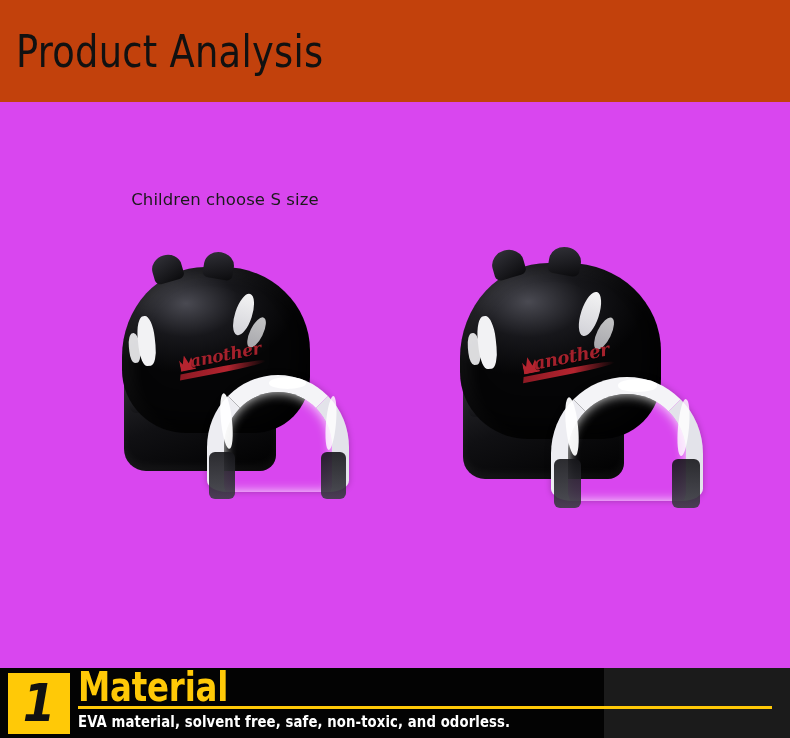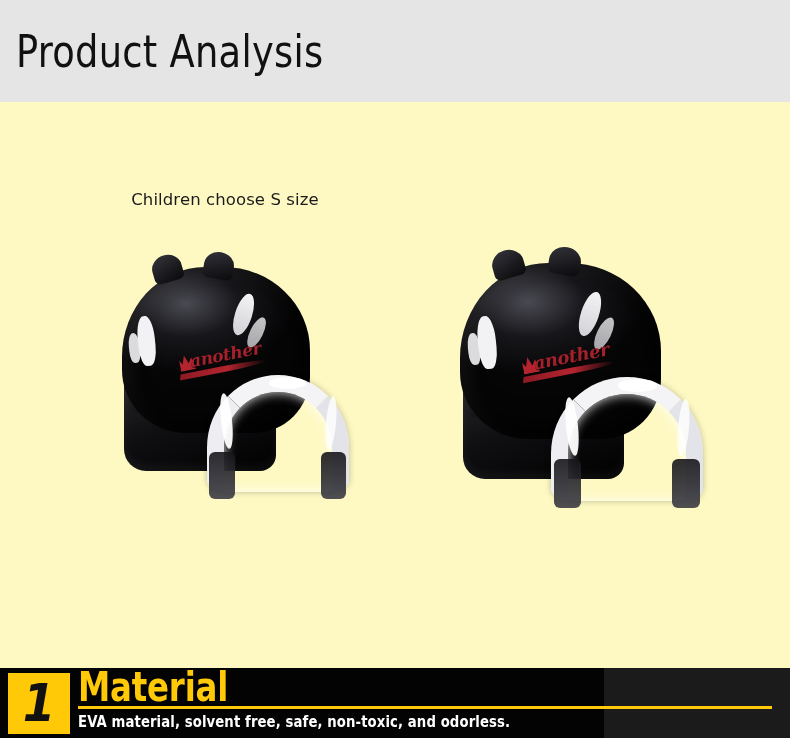--- a/index.html
+++ b/index.html
@@ -15,21 +15,21 @@
     font-family: "Liberation Sans", sans-serif;
     -webkit-font-smoothing: antialiased;
   }
 
   
   #header-band {
     position: absolute;
     left: 0; top: 0;
     width: 790px;
     height: 102px;
-    background: #e5e5e5;
+    background: #c2410c;
   }
   #header-title {
     position: absolute;
     left: 16px;
     top: 26px;
     font-family: "DejaVu Sans Condensed", "Liberation Sans Narrow", "Liberation Sans", sans-serif;
     font-size: 44px;
     line-height: 52px;
     font-weight: 400;
     color: #111111;
@@ -38,21 +38,21 @@
     transform: scaleX(0.93);
     transform-origin: left center;
   }
 
   
   #product-stage {
     position: absolute;
     left: 0; top: 102px;
     width: 790px;
     height: 566px;
-    background: #fef9c3;
+    background: #d946ef;
   }
 
   .product-group { position: absolute; top: 0; height: 100%; }
   #product-group-small { left: 60px;  width: 330px; }
   #product-group-large { left: 400px; width: 340px; }
 
   .product-caption {
     position: absolute;
     top: 88px;
     width: 100%;

